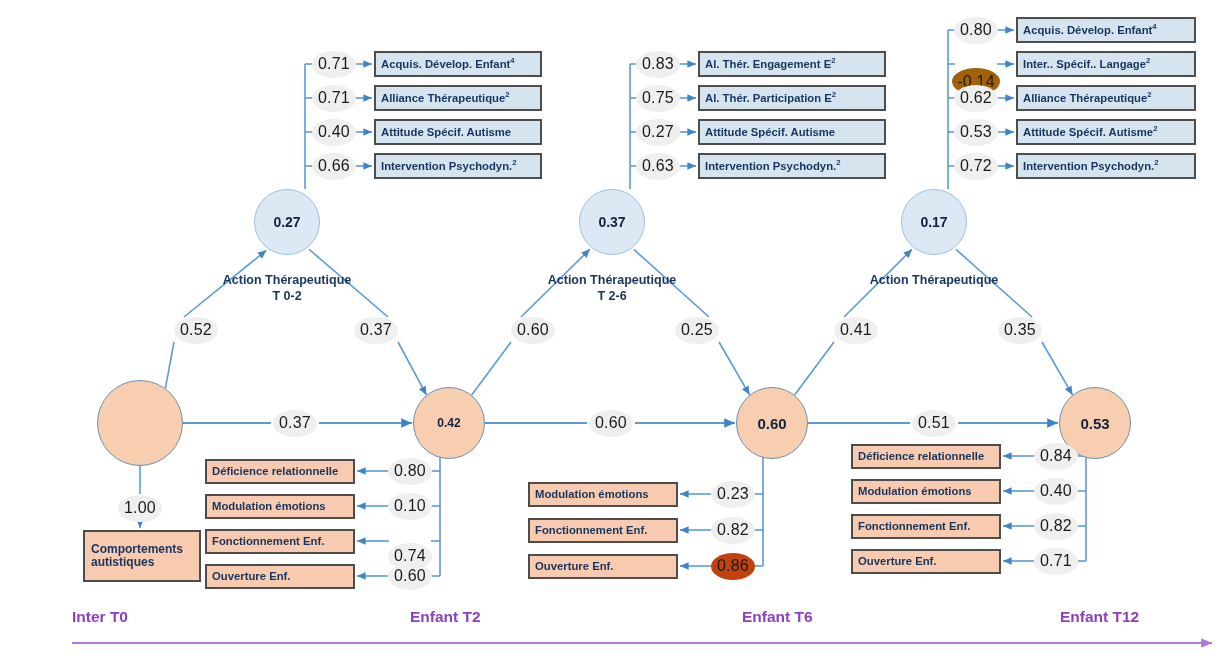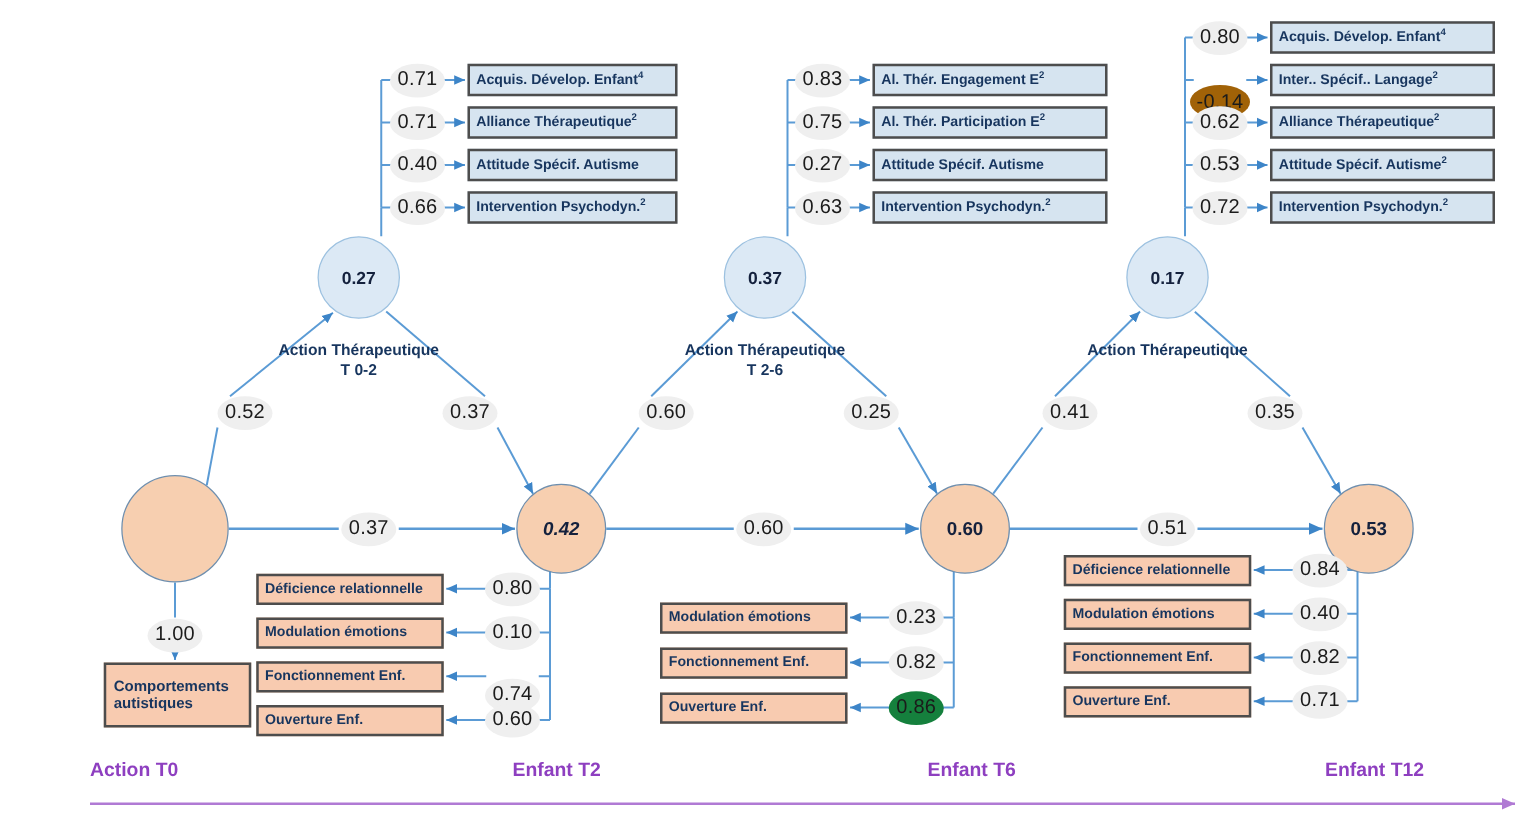--- a/index.html
+++ b/index.html
@@ -134,21 +134,21 @@
         <line x1="955.8808965696417" y1="249.31714416458362" x2="1032" y2="317" stroke-width="1.6"></line>
         <line x1="1042" y1="342" x2="1072.49393495694" y2="394.90236600214257" stroke-width="1.6" marker-end="url(#ah)"></line>
       </g>
     <g id="timeline-group">
         <line x1="72" y1="643" x2="1212" y2="643" stroke="#b07ad4" stroke-width="2" marker-end="url(#ahp)"></line>
       </g>
   </svg>
 
   <div id="circle-layer">
       <div class="node circ circ-peach" style="left: 97px; top: 380px; width: 86px; height: 86px; background: rgb(247, 207, 176); border-color: rgb(111, 143, 174); font-size: 15px;"></div>
-      <div class="node circ circ-peach" style="left: 413px; top: 387px; width: 72px; height: 72px; background: rgb(247, 207, 176); border-color: rgb(111, 143, 174); font-size: 15px; font-style: italic;">0.42</div>
+      <div class="node circ circ-peach" style="left: 413px; top: 387px; width: 72px; height: 72px; background: rgb(247, 207, 176); border-color: rgb(111, 143, 174); font-size: 12px;">0.42</div>
       <div class="node circ circ-peach" style="left: 736px; top: 387px; width: 72px; height: 72px; background: rgb(247, 207, 176); border-color: rgb(111, 143, 174); font-size: 15px;">0.60</div>
       <div class="node circ circ-peach" style="left: 1059px; top: 387px; width: 72px; height: 72px; background: rgb(247, 207, 176); border-color: rgb(111, 143, 174); font-size: 15px;">0.53</div>
       <div class="node circ circ-blue" style="left: 254px; top: 189px; width: 66px; height: 66px; background: rgb(220, 233, 245); border-color: rgb(156, 193, 224); font-size: 14px;">0.27</div>
       <div class="node circ circ-blue" style="left: 579px; top: 189px; width: 66px; height: 66px; background: rgb(220, 233, 245); border-color: rgb(156, 193, 224); font-size: 14px;">0.37</div>
       <div class="node circ circ-blue" style="left: 901px; top: 189px; width: 66px; height: 66px; background: rgb(220, 233, 245); border-color: rgb(156, 193, 224); font-size: 14px;">0.17</div>
     </div>
   <div id="box-layer">
       <div class="node ibox ibox-blue" style="left: 374px; top: 51px; width: 168px; height: 26px; background: rgb(214, 228, 240); border-color: rgb(77, 77, 77); color: rgb(23, 53, 94); font-size: 11.3px;">
         <span>Acquis. Dévelop. Enfant<sup>4</sup></span>
       </div>
@@ -240,21 +240,21 @@
       <div class="coef" style="left: 954px; top: 84.5px; width: 44px; height: 27px; background: rgb(239, 239, 239);">0.62</div>
       <div class="coef" style="left: 954px; top: 118.5px; width: 44px; height: 27px; background: rgb(239, 239, 239);">0.53</div>
       <div class="coef" style="left: 954px; top: 152.5px; width: 44px; height: 27px; background: rgb(239, 239, 239);">0.72</div>
       <div class="coef" style="left: 118px; top: 494.5px; width: 44px; height: 27px; background: rgb(239, 239, 239);">1.00</div>
       <div class="coef" style="left: 388px; top: 457.5px; width: 44px; height: 27px; background: rgb(239, 239, 239);">0.80</div>
       <div class="coef" style="left: 388px; top: 492.5px; width: 44px; height: 27px; background: rgb(239, 239, 239);">0.10</div>
       <div class="coef" style="left: 388px; top: 527.5px; width: 44px; height: 27px; background: rgb(239, 239, 239); margin-top: 15px;">0.74</div>
       <div class="coef" style="left: 388px; top: 562.5px; width: 44px; height: 27px; background: rgb(239, 239, 239);">0.60</div>
       <div class="coef" style="left: 711px; top: 480.5px; width: 44px; height: 27px; background: rgb(239, 239, 239);">0.23</div>
       <div class="coef" style="left: 711px; top: 516.5px; width: 44px; height: 27px; background: rgb(239, 239, 239);">0.82</div>
-      <div class="coef" style="left: 711px; top: 552.5px; width: 44px; height: 27px; background: #15803d;">0.86</div>
+      <div class="coef" style="left: 711px; top: 552.5px; width: 44px; height: 27px; background: #c2410c;">0.86</div>
       <div class="coef" style="left: 1034px; top: 442.5px; width: 44px; height: 27px; background: rgb(239, 239, 239);">0.84</div>
       <div class="coef" style="left: 1034px; top: 477.5px; width: 44px; height: 27px; background: rgb(239, 239, 239);">0.40</div>
       <div class="coef" style="left: 1034px; top: 512.5px; width: 44px; height: 27px; background: rgb(239, 239, 239);">0.82</div>
       <div class="coef" style="left: 1034px; top: 547.5px; width: 44px; height: 27px; background: rgb(239, 239, 239);">0.71</div>
       <div class="coef" style="left: 273px; top: 409.5px; width: 44px; height: 27px; background: rgb(239, 239, 239);">0.37</div>
       <div class="coef" style="left: 589px; top: 409.5px; width: 44px; height: 27px; background: rgb(239, 239, 239);">0.60</div>
       <div class="coef" style="left: 912px; top: 409.5px; width: 44px; height: 27px; background: rgb(239, 239, 239);">0.51</div>
       <div class="coef" style="left: 174px; top: 316.5px; width: 44px; height: 27px; background: rgb(239, 239, 239);">0.52</div>
       <div class="coef" style="left: 511px; top: 316.5px; width: 44px; height: 27px; background: rgb(239, 239, 239);">0.60</div>
       <div class="coef" style="left: 834px; top: 316.5px; width: 44px; height: 27px; background: rgb(239, 239, 239);">0.41</div>
@@ -269,18 +269,18 @@
       </div>
       <div class="caption" style="left: 502px; top: 272px; width: 220px; color: rgb(23, 53, 94);">
         <div>Action Thérapeutique</div>
         <div>T 2-6</div>
       </div>
       <div class="caption" style="left: 824px; top: 272px; width: 220px; color: rgb(23, 53, 94);">
         <div>Action Thérapeutique</div>
       </div>
     </div>
   <div id="timeline-layer">
-      <div class="tl-label" style="left: 72px; top: 608px; color: rgb(142, 63, 192);">Action T0</div>
+      <div class="tl-label" style="left: 72px; top: 608px; color: rgb(142, 63, 192);">Inter T0</div>
       <div class="tl-label" style="left: 410px; top: 608px; color: rgb(142, 63, 192);">Enfant T2</div>
       <div class="tl-label" style="left: 742px; top: 608px; color: rgb(142, 63, 192);">Enfant T6</div>
       <div class="tl-label" style="left: 1060px; top: 608px; color: rgb(142, 63, 192);">Enfant T12</div>
     </div>
 </div>
 
 </body></html>

